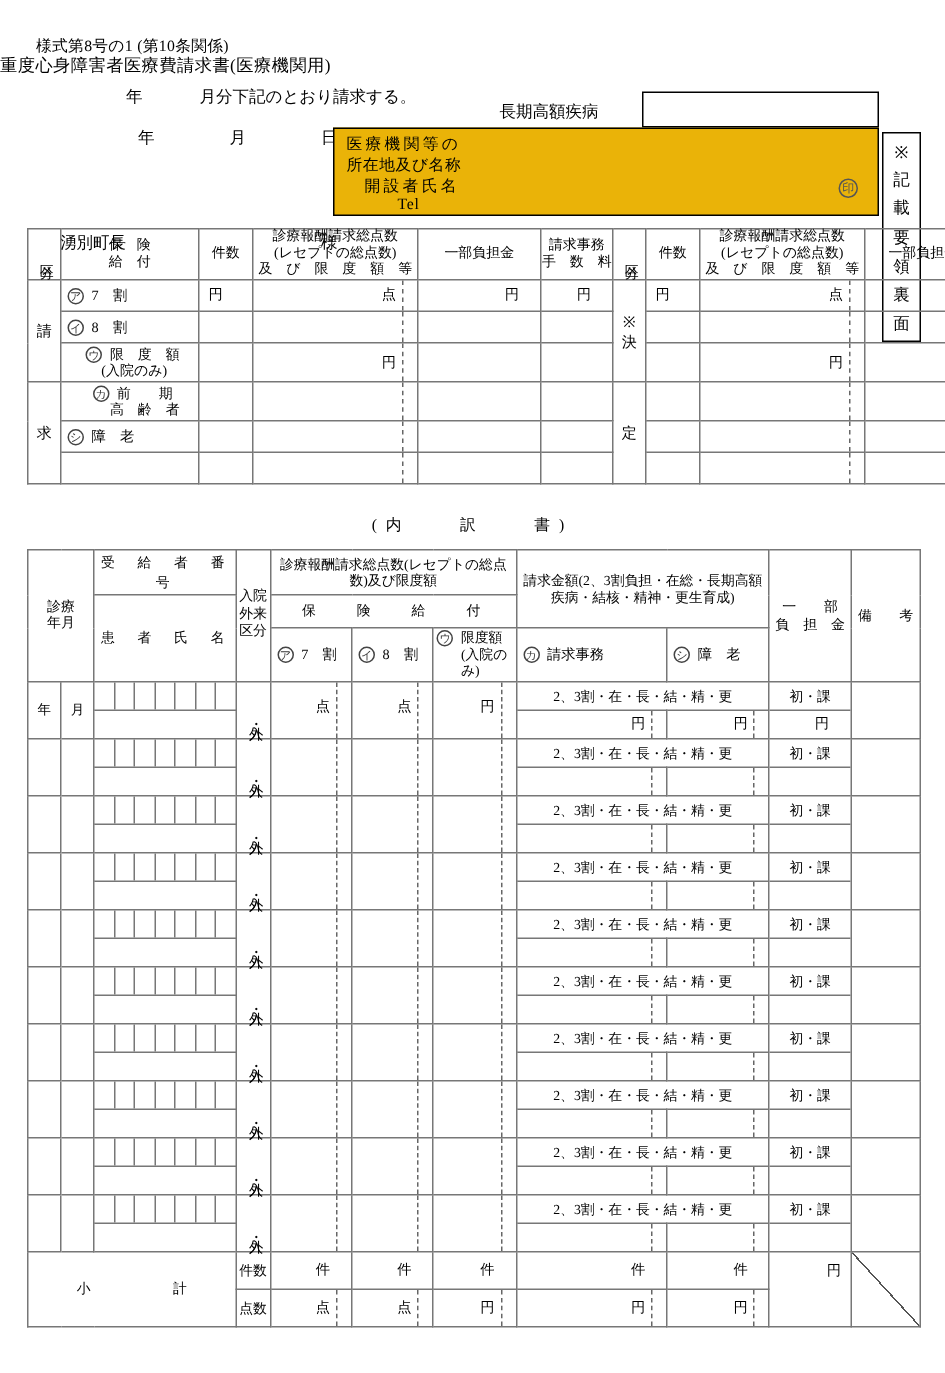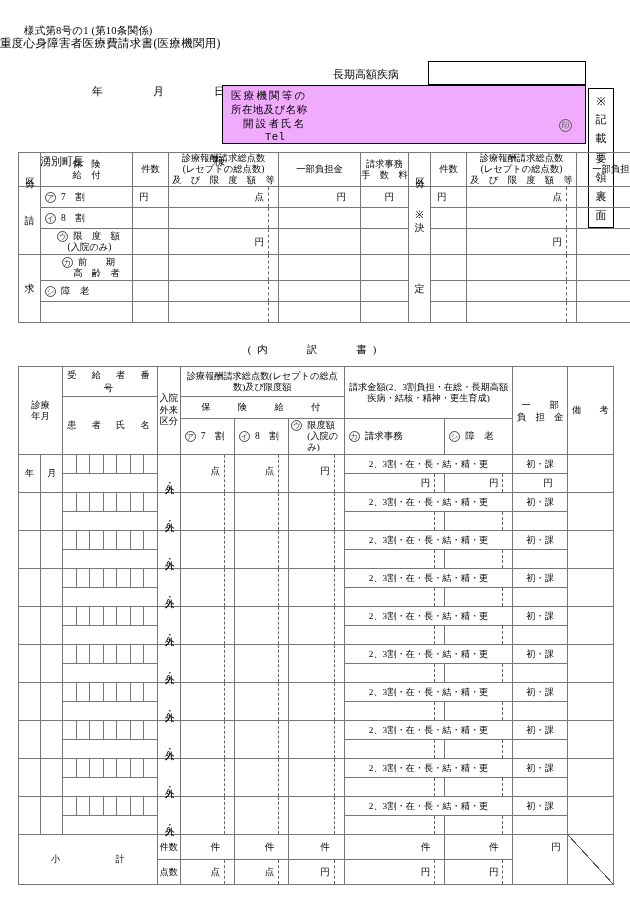--- a/index.html
+++ b/index.html
@@ -48,29 +48,29 @@
     font-size: 11px; white-space: nowrap;
   }
   .code-box {
     position: absolute; left: 428px; top: 61px;
     width: 158px; height: 24px;
     border: 1.4px solid #000; background: #fff;
   }
   .inst-box {
     position: absolute; left: 222px; top: 85px;
     width: 364px; height: 59px;
-    border: 1.4px solid #000; background: #f0abfc;
+    border: 1.4px solid #000; background: #eab308;
   }
   .inst-l1, .inst-l2, .inst-l3, .inst-l4 {
     position: absolute; left: 8px; font-size: 10.5px; white-space: nowrap;
   }
   .inst-l1 { top: 3px; letter-spacing: 2.2px; }
   .inst-l2 { top: 17px; letter-spacing: 0.4px; text-align: right; }
   .inst-l3 { top: 31px; letter-spacing: 2.2px; padding-left: 12px; }
-  .inst-l4 { top: 45px; left: 42px; letter-spacing: 0.5px; font-family:Liberation Mono, monospace; }
+  .inst-l4 { top: 45px; left: 42px; letter-spacing: 0.5px; font-family:Liberation Serif, serif; }
   .seal {
     position: absolute; right: 13px; top: 33px;
     width: 13px; height: 13px; border: 1px solid #555; border-radius: 50%;
     font-size: 8px; line-height: 12px; text-align: center; color: #555;
   }
 
   
   .vnote {
     position: absolute; left: 588px; top: 88px;
     width: 26px; height: 140px;
@@ -156,20 +156,23 @@
   .hdr-left { text-align: left; padding: 2px 3px; line-height: 11px; font-size: 9.2px; }
 </style>
 </head>
 <body>
 
 <div class="page">
 
   <div class="form-no">様式第8号の1 (第10条関係)</div>
   <div class="doc-title">重度心身障害者医療費請求書(医療機関用)</div>
 
+  <div class="claim-line">
+    <span>年</span><span class="gap1"></span><span>月分下記のとおり請求する。</span>
+  </div>
 
   <div class="date-line">
     <span>年</span><span class="sp"></span><span>月</span><span class="sp"></span><span>日</span>
   </div>
 
   <div class="mayor-line">
     <span>湧別町長</span>
     <span class="sama">様</span>
   </div>
 

